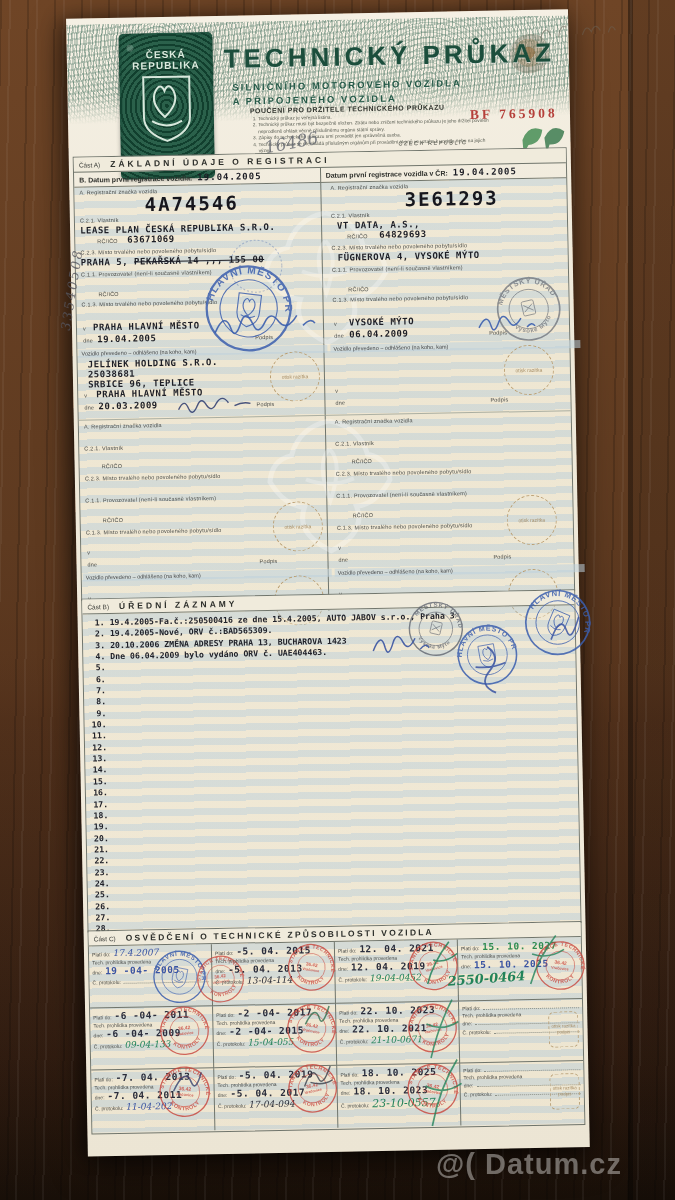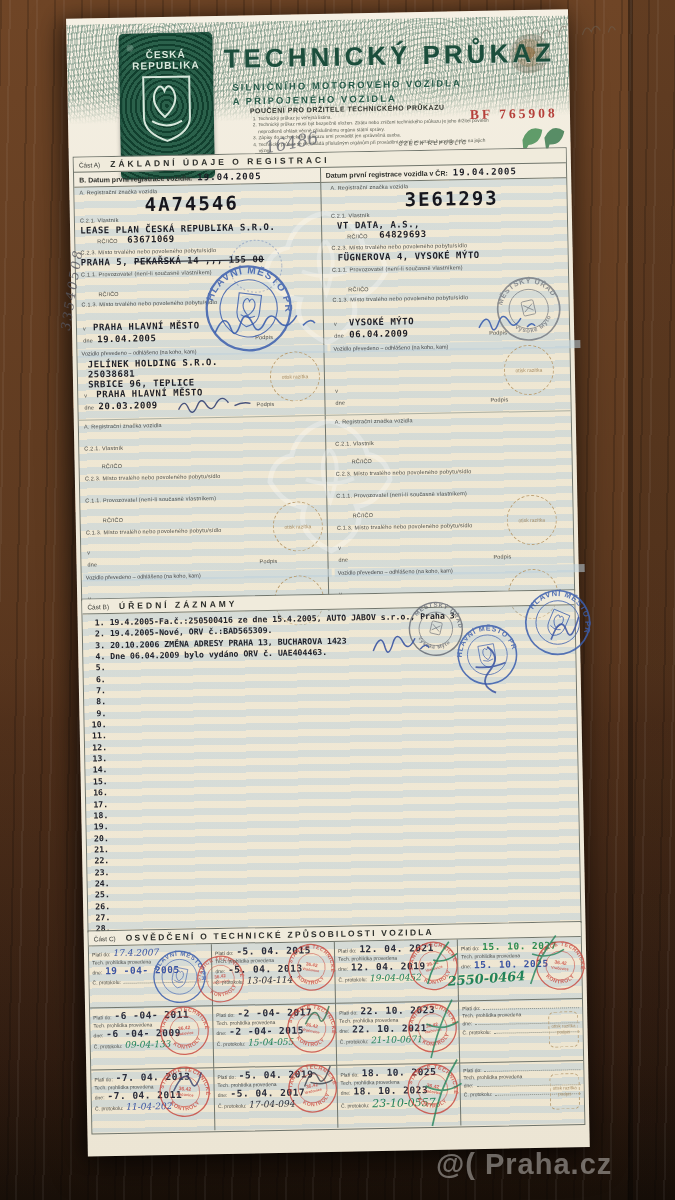--- a/index.html
+++ b/index.html
@@ -833,13 +833,13 @@
         <div class="abs otisk-rect" style="right:4px;top:12px">
             <span>otisk razítka podpis</span>
           </div>
       </div>
     </div>
   </div>
 
   <div class="vert-num hand">33540508</div>
 </div>
 
-<div class="bazos">@( Praha.cz</div>
+<div class="bazos">@( Datum.cz</div>
 
 </body></html>

